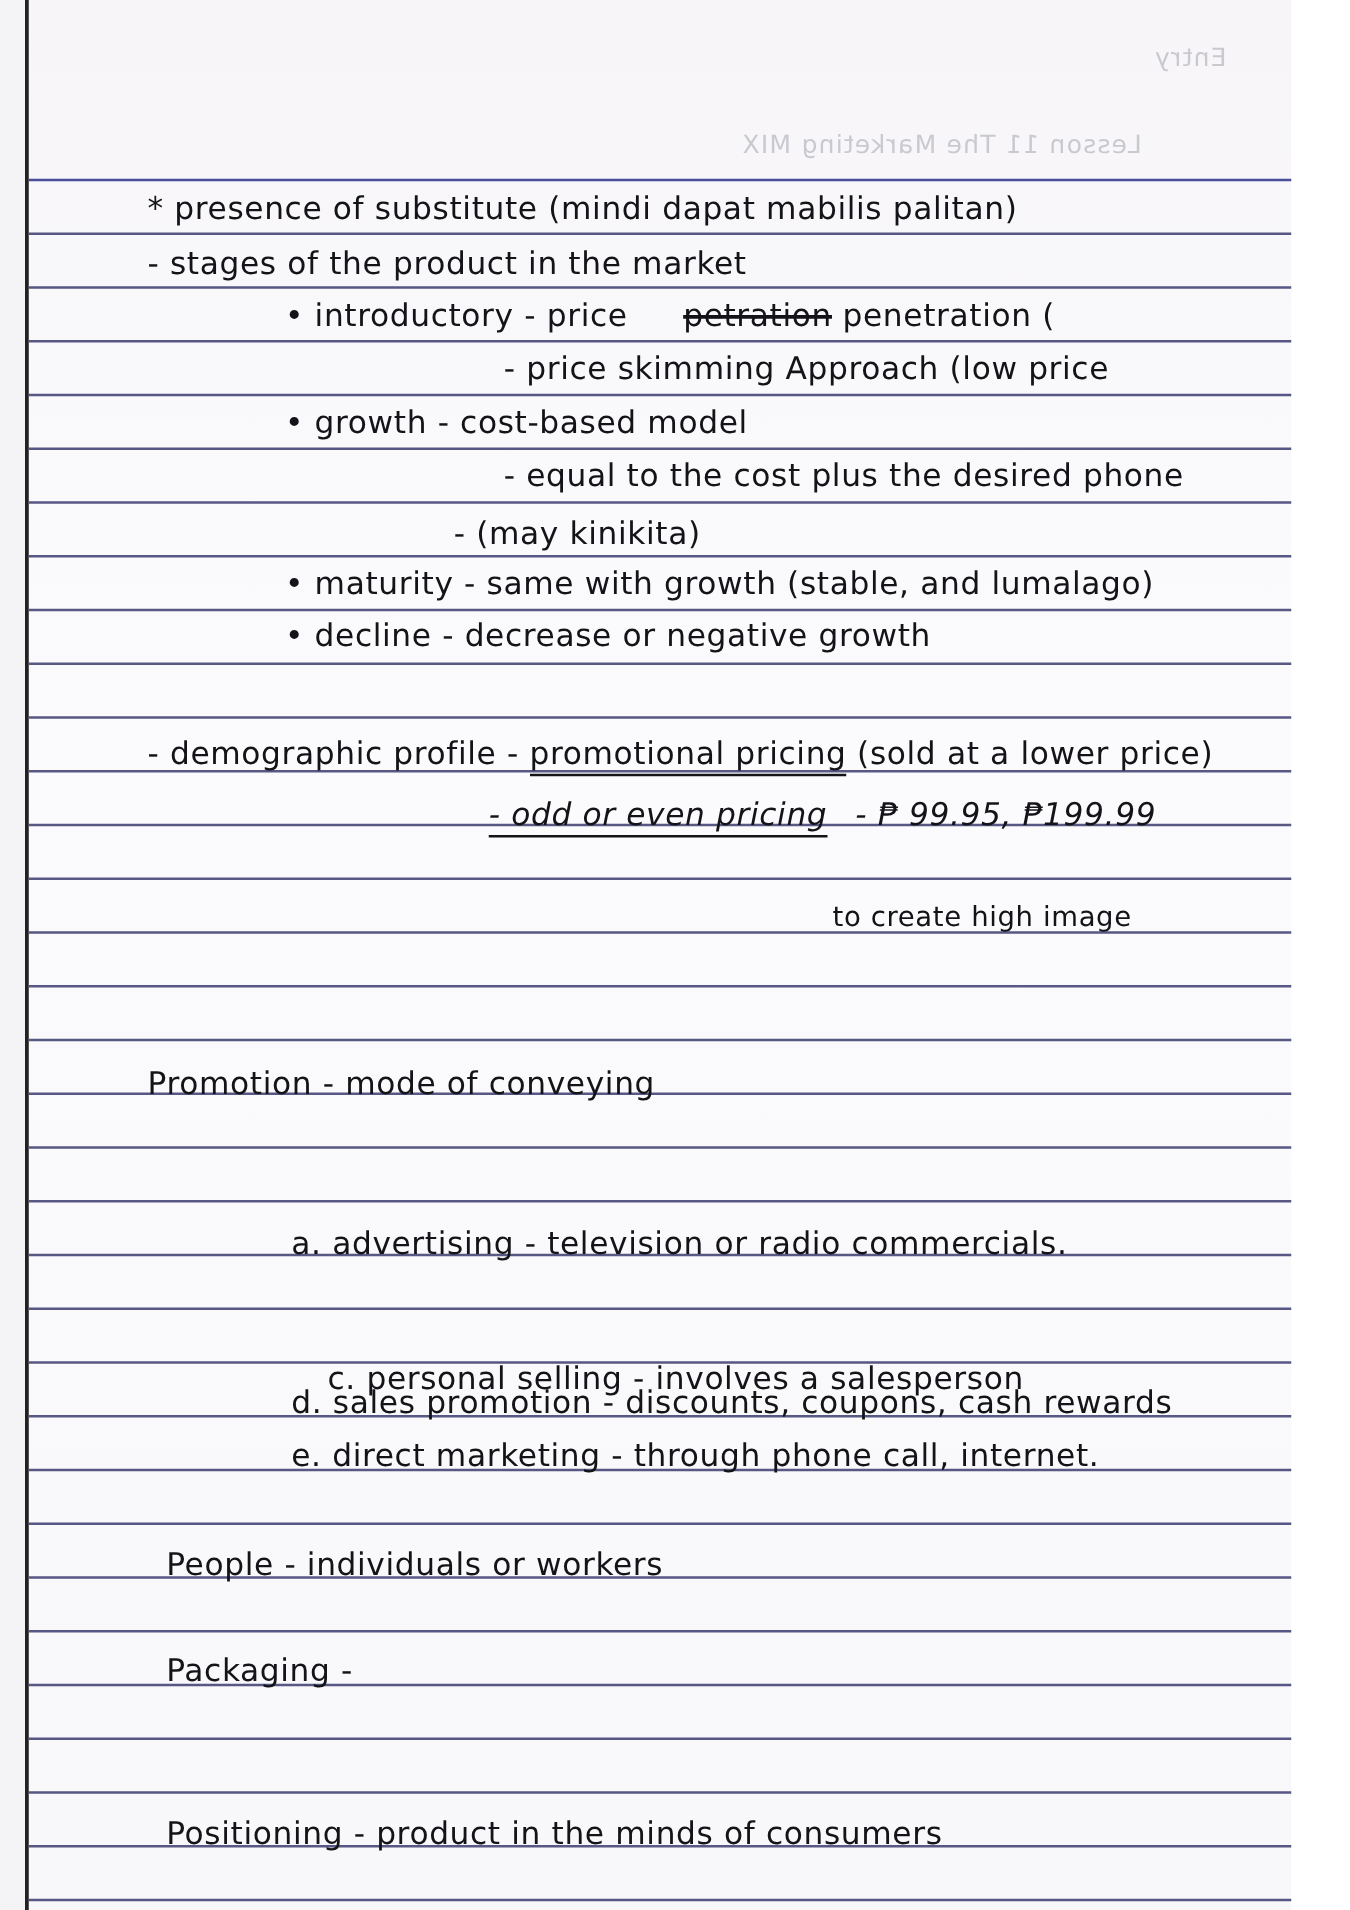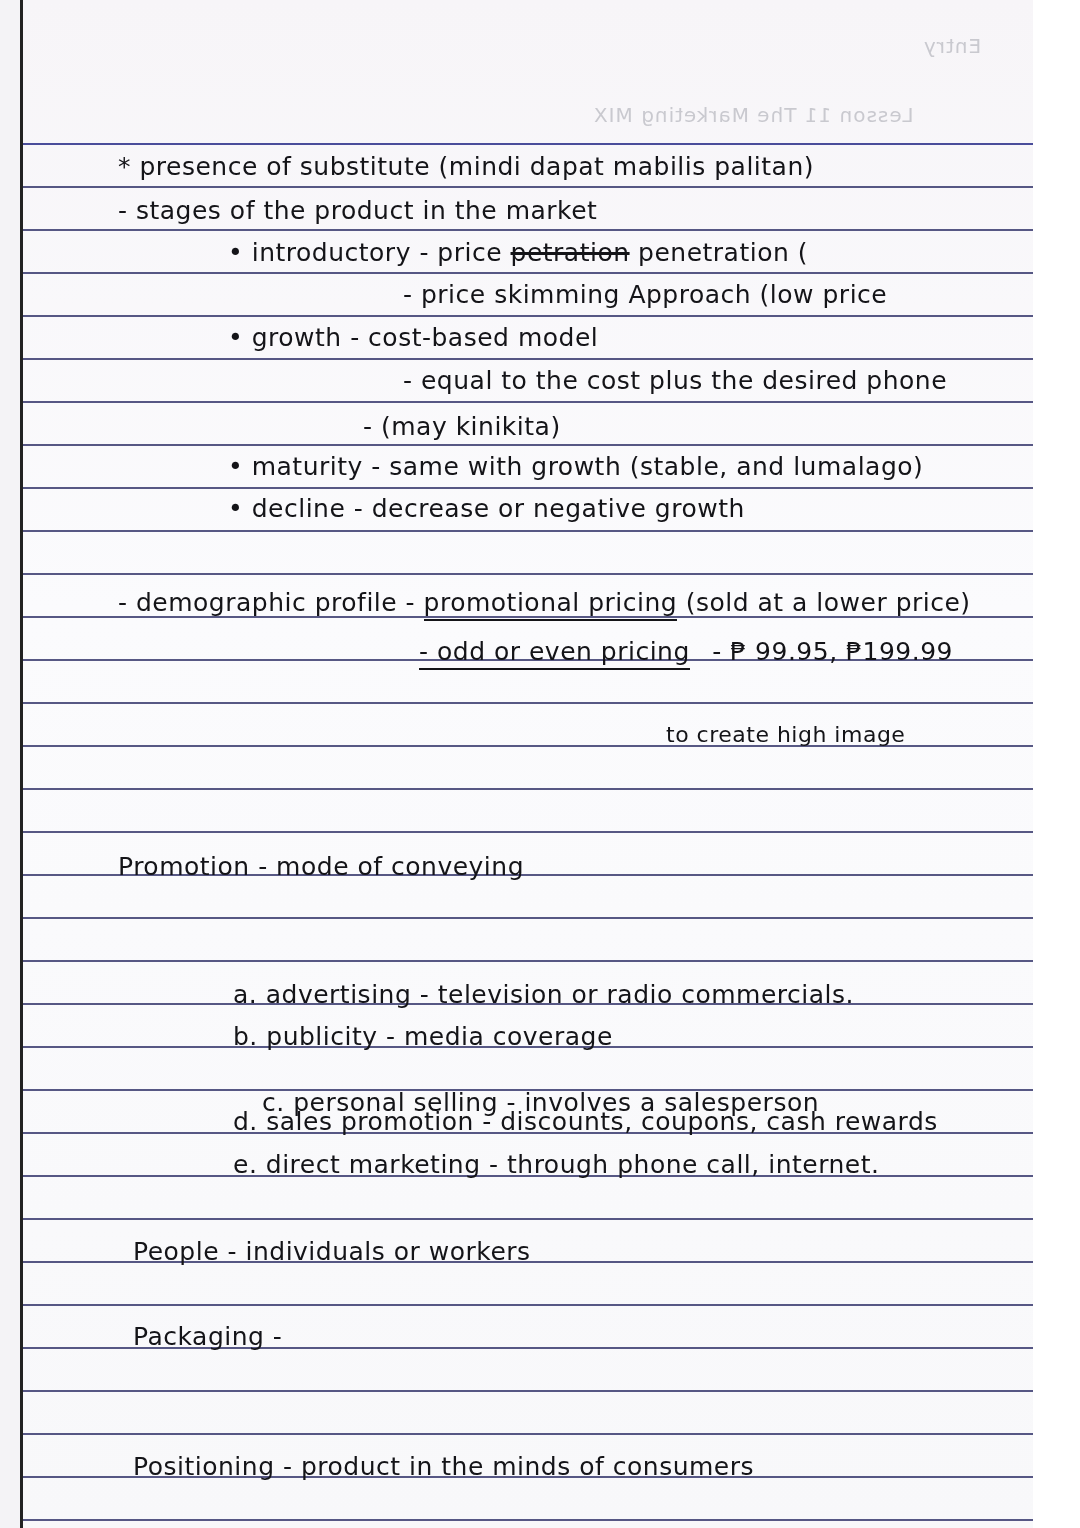--- a/index.html
+++ b/index.html
@@ -30,21 +30,21 @@
   }
   .hw {
     position: absolute; white-space: nowrap;
     font-family: "DejaVu Sans", sans-serif;
     color: #141418;
     font-size: 25px; letter-spacing: 0.5px;
     transform-origin: left bottom;
   }
   .hw.small { font-size: 22px; }
   .ul { border-bottom: 2px solid #141418; padding-bottom: 2px; }
-  .strike { text-decoration: line-through; text-decoration-thickness: 3px; }
+  .strike { text-decoration: line-through; text-decoration-thickness: 3px; margin-left: 36px; }
 </style>
 </head>
 <body>
 
 <div class="page">
 
   <div class="rule first" style="top:143px;"></div>
   <div class="rule" style="top:186px;"></div>
   <div class="rule" style="top:229px;"></div>
   <div class="rule" style="top:272px;"></div>
@@ -94,29 +94,28 @@
   <div class="hw" style="left:380px; top:366px;">- equal to the cost plus the desired phone</div>
   <div class="hw" style="left:340px; top:412px;">- (may kinikita)</div>
   <div class="hw" style="left:205px; top:452px;">• maturity - same with growth (stable, and lumalago)</div>
   <div class="hw" style="left:205px; top:494px;">• decline - decrease or negative growth</div>
 
   <div class="hw" style="left:95px; top:588px;">
     <span>- demographic profile -</span>
     <span class="ul">promotional pricing</span>
     <span>(sold at a lower price)</span>
   </div>
-  <div class="hw" style="left:396px; top:637px;">
+  <div class="hw" style="left:368px; top:637px;font-style:italic;">
     <span class="ul">- odd or even pricing</span>
     <span style="margin-left:14px;">- ₱ 99.95, ₱199.99</span>
   </div>
   <div class="hw small" style="left:630px; top:722px;margin-left:13px;">to create high image</div>
 
   <div class="hw" style="left:95px; top:852px;">Promotion - mode of conveying</div>
   <div class="hw" style="left:210px; top:980px;">a. advertising - television or radio commercials.</div>
-  <div class="hw" style="left:210px; top:1022px;">b. publicity - media coverage</div>
   <div class="hw" style="left:210px; top:1088px;margin-left:29px;">c. personal selling - involves a salesperson</div>
   <div class="hw" style="left:210px; top:1107px;">d. sales promotion - discounts, coupons, cash rewards</div>
   <div class="hw" style="left:210px; top:1150px;">e. direct marketing - through phone call, internet.</div>
 
   <div class="hw" style="left:110px; top:1237px;">People - individuals or workers</div>
   <div class="hw" style="left:110px; top:1322px;">Packaging -</div>
   <div class="hw" style="left:110px; top:1452px;">Positioning - product in the minds of consumers</div>
 </div>
 <div class="edge-right"></div>
 

